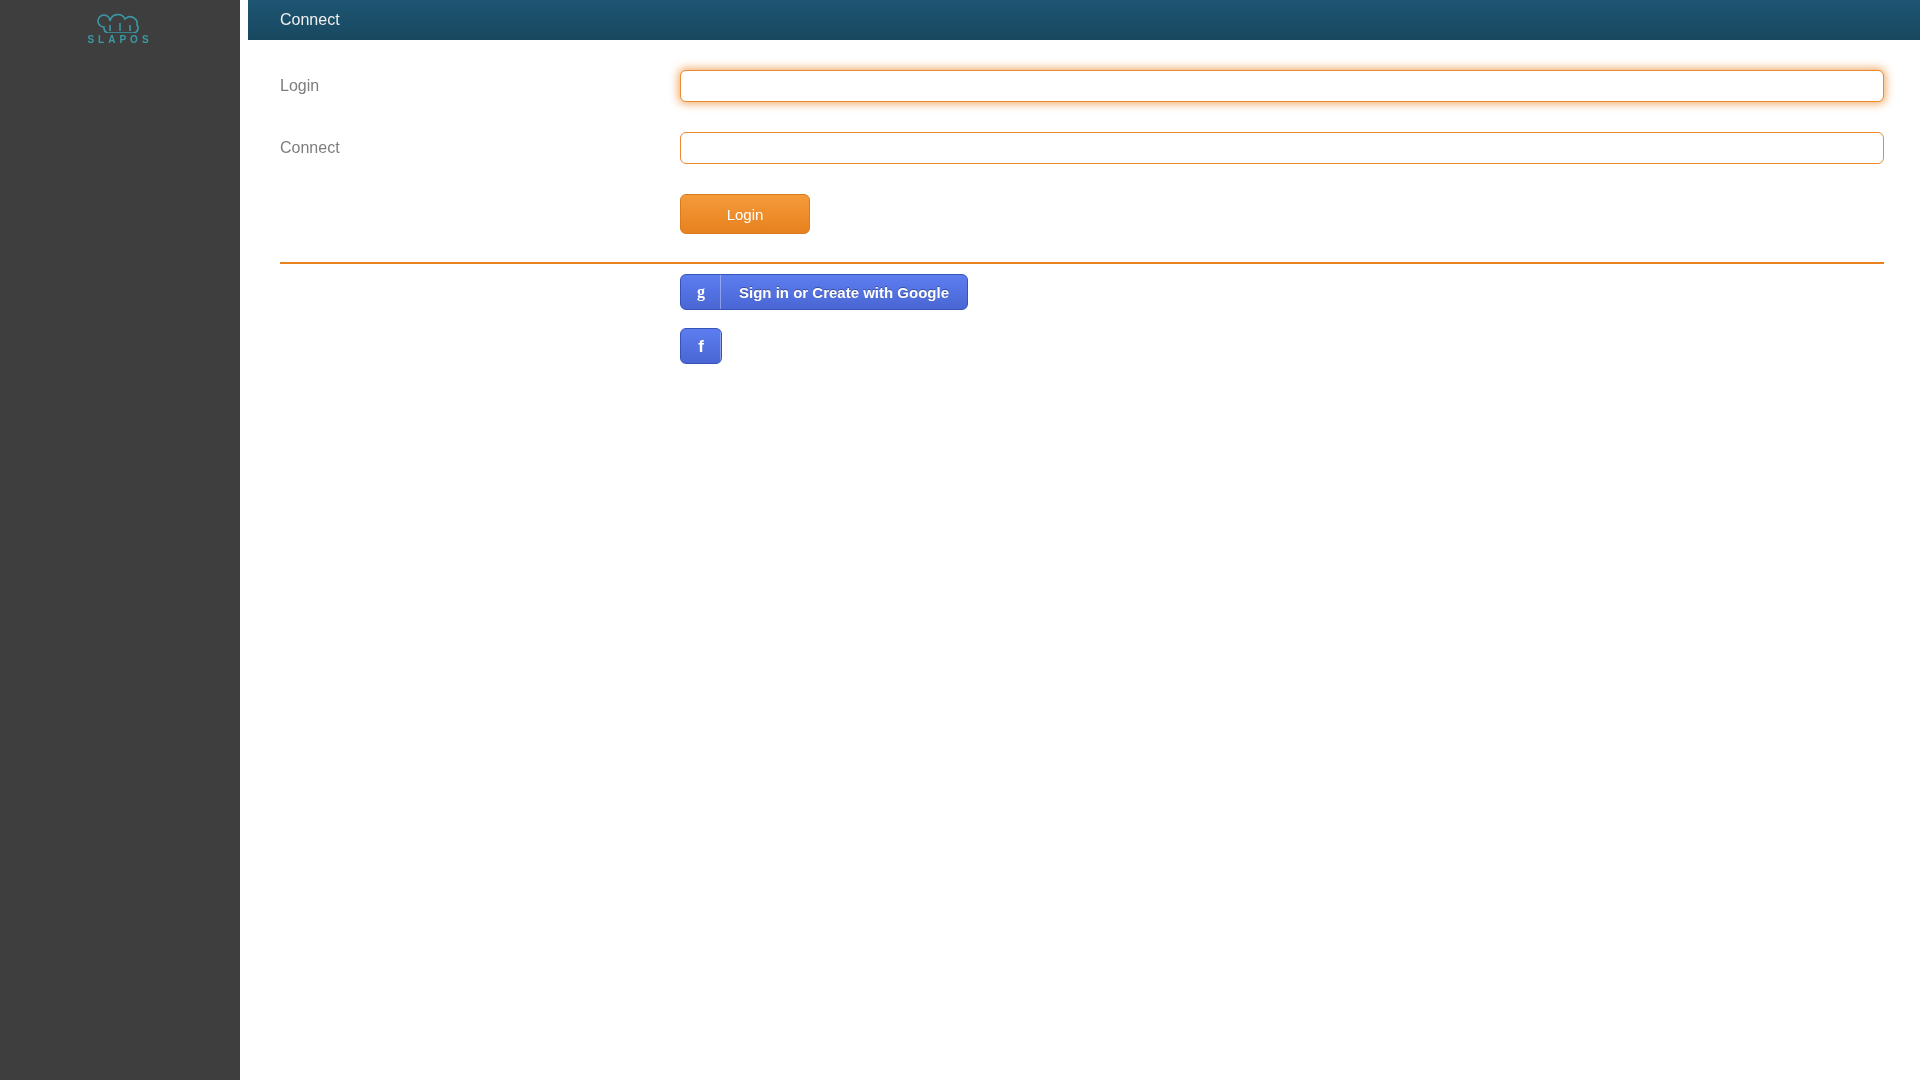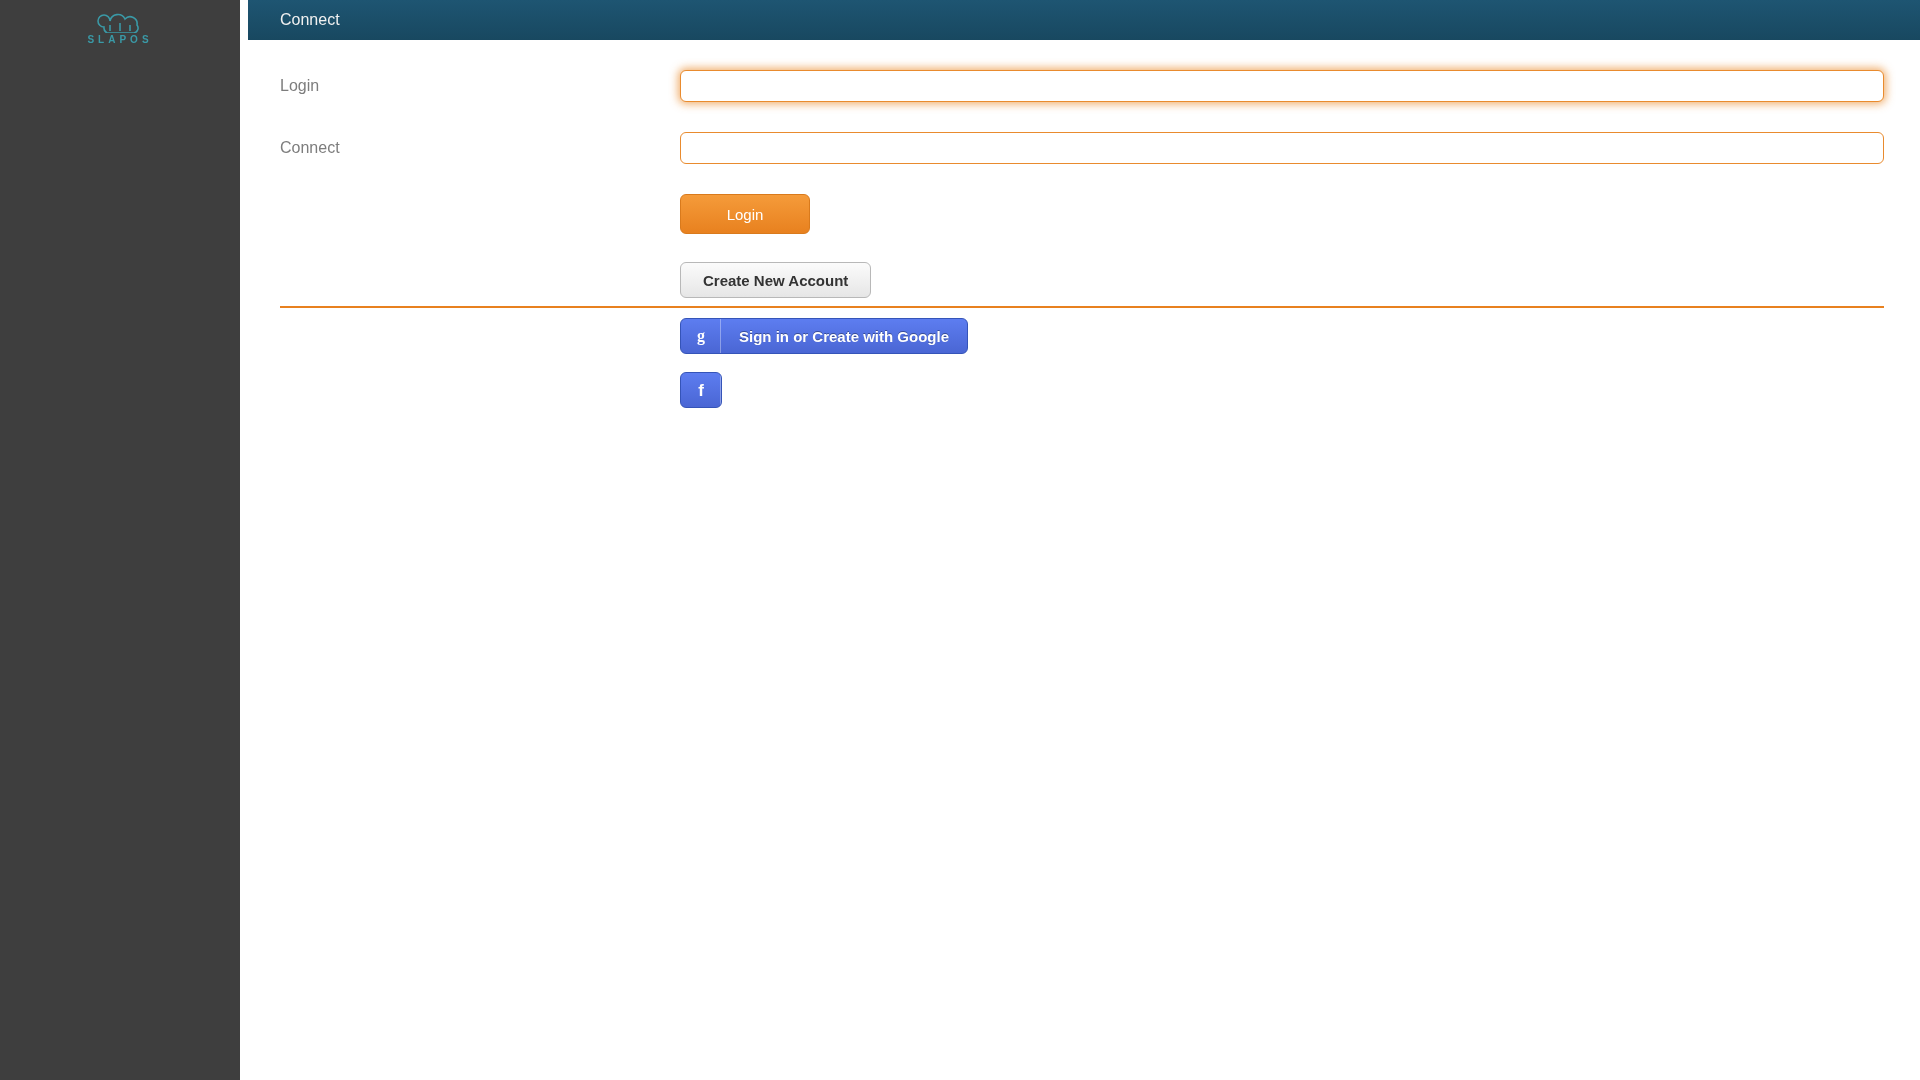--- a/index.html
+++ b/index.html
@@ -222,23 +222,20 @@
       <div class="input-col">
         <input type="password" class="text-input" value="" style="">
       </div>
     </div>
 
 
     <div class="btn-col">
       <button class="btn-login">Login</button>
     </div>
 
-    <div class="btn-col">
-      <button class="btn-create">Create New Account</button>
-    </div>
 
     <div class="divider"></div>
 
     <div class="btn-col">
       <button class="social-btn">
         <span class="social-icon">
           <svg width="16" height="18" viewBox="0 0 16 18">
             <text x="8" y="14" text-anchor="middle" font-family="Georgia, serif" font-size="16" fill="#ffffff" font-weight="bold">g</text>
           </svg>
         </span>

